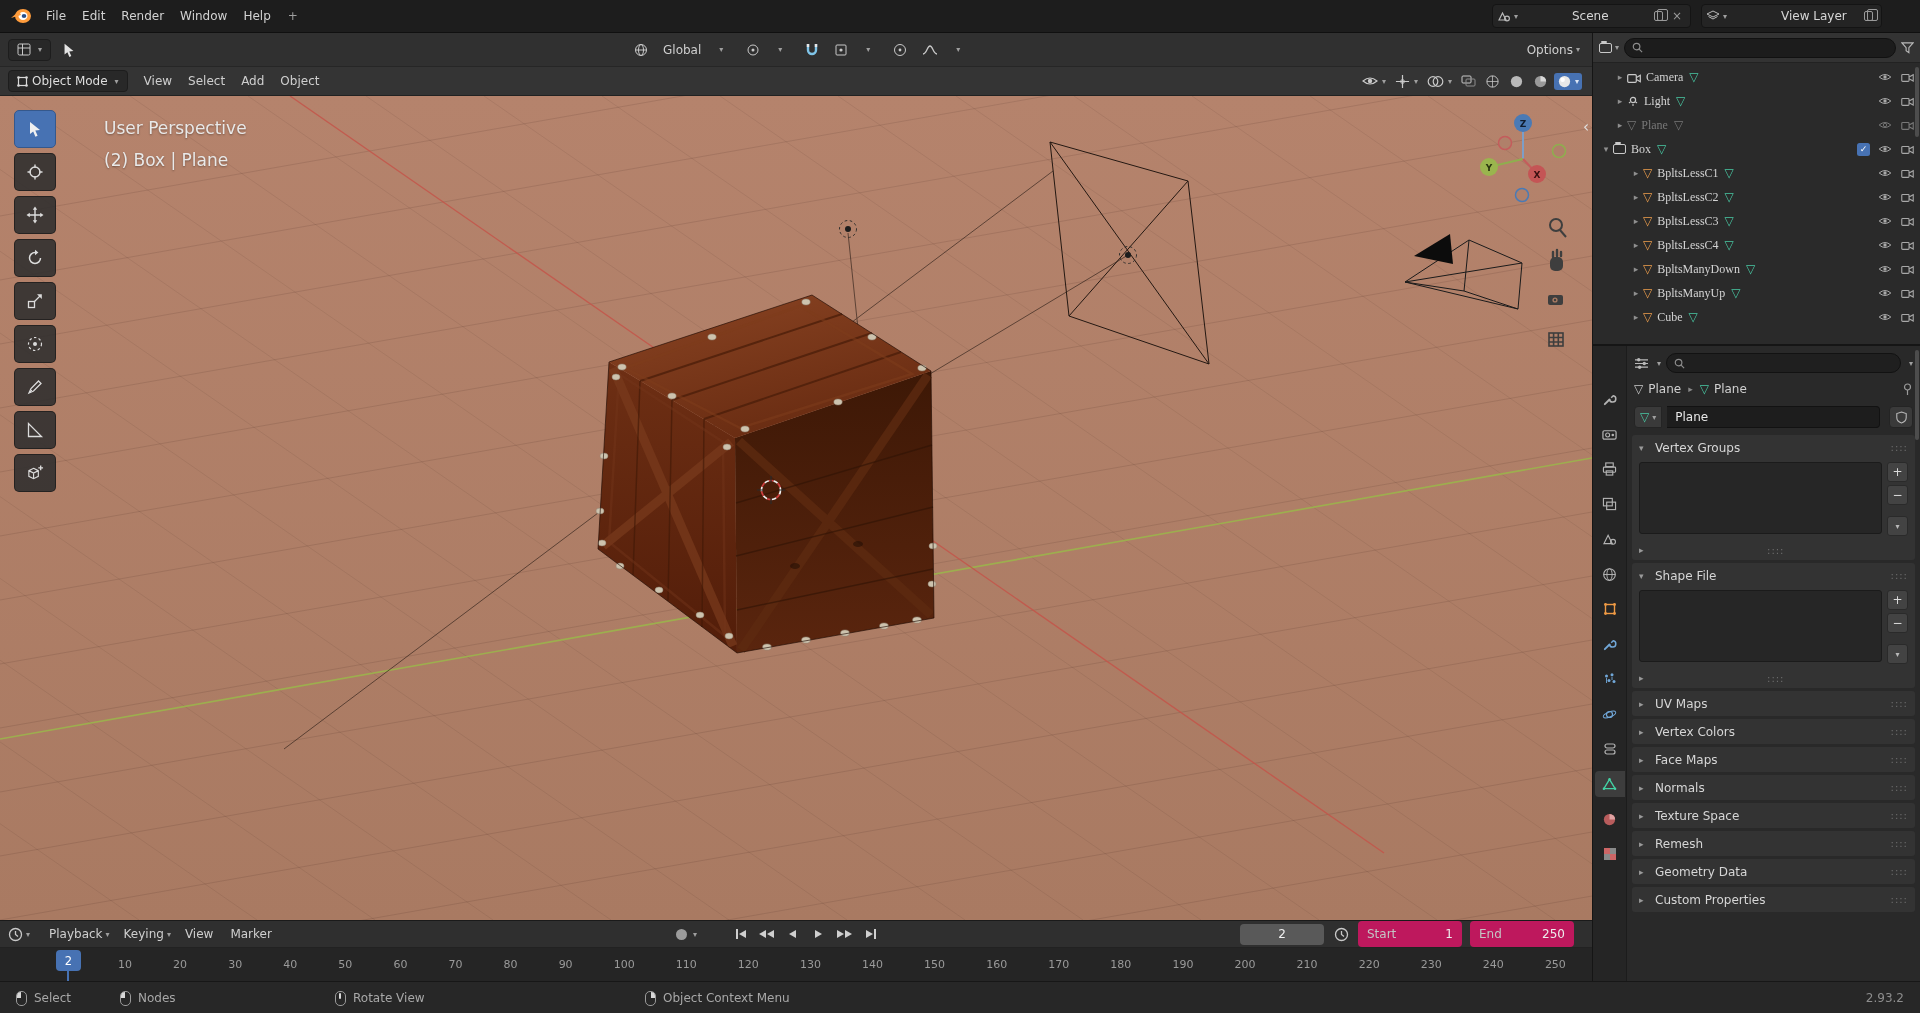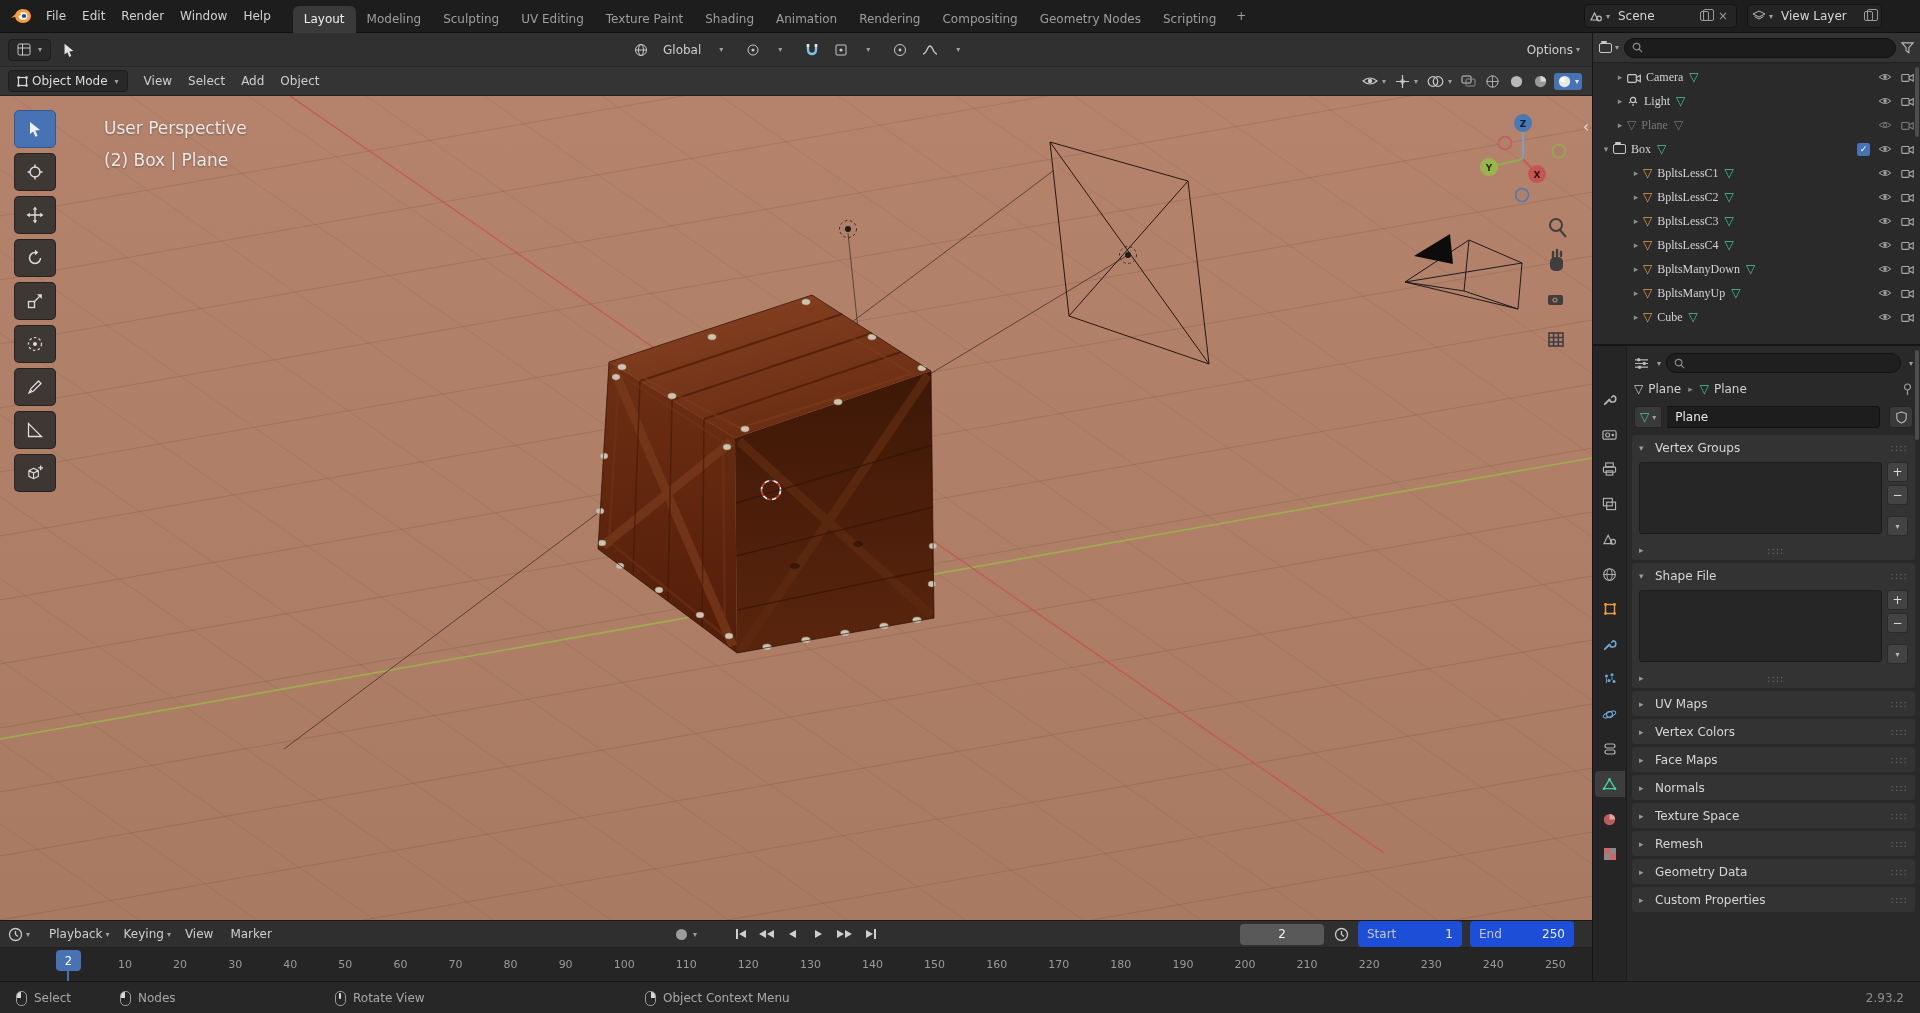--- a/index.html
+++ b/index.html
@@ -14,21 +14,21 @@
     border-bottom:1px solid #101010; display:flex; align-items:center; padding:0 8px; }
   .blender-logo { width:22px; height:16px; margin:0 6px 0 2px; }
   .menu-item { padding:4px 8px; color:#d2d2d2; border-radius:3px; cursor:default; }
   .ws-wrap { display:flex; align-items:flex-end; height:33px; margin-left:14px; }
   .ws-tab { padding:6px 11px 7px; color:#9e9e9e; font-size:12px; border-radius:6px 6px 0 0; }
   .ws-tab.active { background:#3a3a3a; color:#ececec; }
   .ws-add { padding:6px 9px; color:#9e9e9e; }
   .tb-right { position:absolute; right:38px; top:4px; display:flex; gap:10px; align-items:center; }
   .tb-group { display:flex; align-items:center; background:#242424; border:1px solid #141414;
     border-radius:4px; height:24px; padding:0 4px; }
-  .tb-group .val { padding:0 8px; color:#d6d6d6; min-width:86px; }
+  .tb-group .val { padding:0 8px; color:#d6d6d6; min-width:86px;margin-left:46px; }
   .mini-btn { width:18px; height:18px; display:flex; align-items:center; justify-content:center; color:#9a9a9a; }
   .copy-ico { width:9px; height:10px; border:1px solid #9a9a9a; border-radius:2px; position:relative; }
   .copy-ico::before { content:""; position:absolute; left:2px; top:-3px; width:9px; height:10px;
     border:1px solid #9a9a9a; border-radius:2px; }
 
   
   #vp-col { position:absolute; left:0; top:33px; width:1592px; height:948px; background:#303030; }
   .toolhdr { position:absolute; left:0; top:0; width:100%; height:34px; background:#303030;
     border-bottom:1px solid #262626; display:flex; align-items:center; padding:0 8px; }
   .viewhdr { position:absolute; left:0; top:34px; width:100%; height:29px; background:#343434;
@@ -128,21 +128,21 @@
   .rec-dot { width:11px; height:11px; border-radius:50%; background:#9c9c9c; }
   .pb-btn { width:23px; height:20px; display:flex; align-items:center; justify-content:center; gap:1px; border-radius:3px; }
   .tl-l { width:0; height:0; border-top:4.5px solid transparent; border-bottom:4.5px solid transparent;
     border-right:7px solid #cfcfcf; }
   .tl-r { width:0; height:0; border-top:4.5px solid transparent; border-bottom:4.5px solid transparent;
     border-left:7px solid #cfcfcf; }
   .tl-bar { width:2px; height:10px; background:#cfcfcf; }
   .frame-field { position:absolute; left:1240px; width:84px; height:21px; background:#595959;
     border-radius:4px; display:flex; align-items:center; justify-content:center; color:#f2f2f2; }
   .tl-clock { position:absolute; left:1334px; }
-  .range-field { position:absolute; width:104px; height:21px; background:#1d4ed8; border-radius:4px;
+  .range-field { position:absolute; width:104px; height:21px; background:#be185d; border-radius:4px;
     display:flex; align-items:center; justify-content:space-between; padding:13px 9px; color:#ededed; }
   .range-field .lab { color:#c4c4c4; }
   .tl-ruler { position:absolute; left:0; top:915px; width:100%; height:33px; background:#252525; }
   .ticks { position:absolute; left:118px; right:26px; top:0; height:100%; display:flex;
     justify-content:space-between; align-items:center; color:#9a9a9a; font-size:11px; }
   .playhead { position:absolute; left:56px; top:2px; width:25px; height:21px; background:#4772b3;
     border-radius:4px; color:#fff; display:flex; align-items:center; justify-content:center; font-size:11.5px; }
   .playhead::after { content:""; position:absolute; left:11px; top:21px; width:2px; height:10px; background:#4772b3; }
 
   
@@ -171,33 +171,20 @@
     <ellipse cx="13" cy="8" rx="4.5" ry="4" fill="#fff"></ellipse>
     <ellipse cx="14" cy="8" rx="2.3" ry="2" fill="#2a4f8a"></ellipse>
     <path d="M1 10 L9 3 L11 7 Z" fill="#ff9c3c"></path>
   </svg>
   <div style="display:flex">
     <div class="menu-item">File</div>
       <div class="menu-item">Edit</div>
       <div class="menu-item">Render</div>
       <div class="menu-item">Window</div>
       <div class="menu-item">Help</div>
-  </div>
-  <div class="ws-wrap">
-    <div class="ws-tab active">Layout</div>
-      <div class="ws-tab">Modeling</div>
-      <div class="ws-tab">Sculpting</div>
-      <div class="ws-tab">UV Editing</div>
-      <div class="ws-tab">Texture Paint</div>
-      <div class="ws-tab">Shading</div>
-      <div class="ws-tab">Animation</div>
-      <div class="ws-tab">Rendering</div>
-      <div class="ws-tab">Compositing</div>
-      <div class="ws-tab">Geometry Nodes</div>
-      <div class="ws-tab">Scripting</div>
   </div>
   <div class="ws-add">+</div>
   <div class="tb-right">
     <div class="tb-group">
       <span class="ic">
         <svg width="14" height="12" viewBox="0 0 14 12">
             <path d="M2 10 L5.5 3 L9 10 Z" fill="none" stroke="#b9b9b9" stroke-width="1.2"></path>
             <circle cx="10" cy="8.5" r="2.4" fill="none" stroke="#b9b9b9" stroke-width="1.2"></circle>
           </svg>
       </span>

